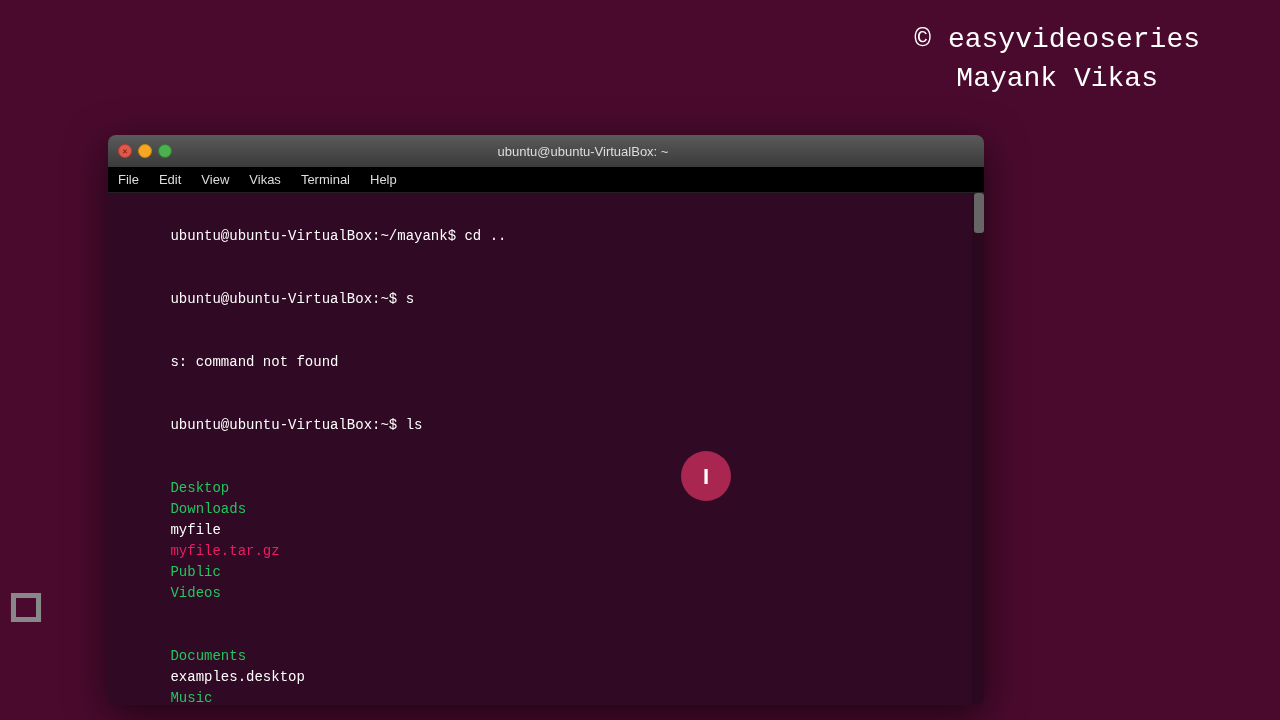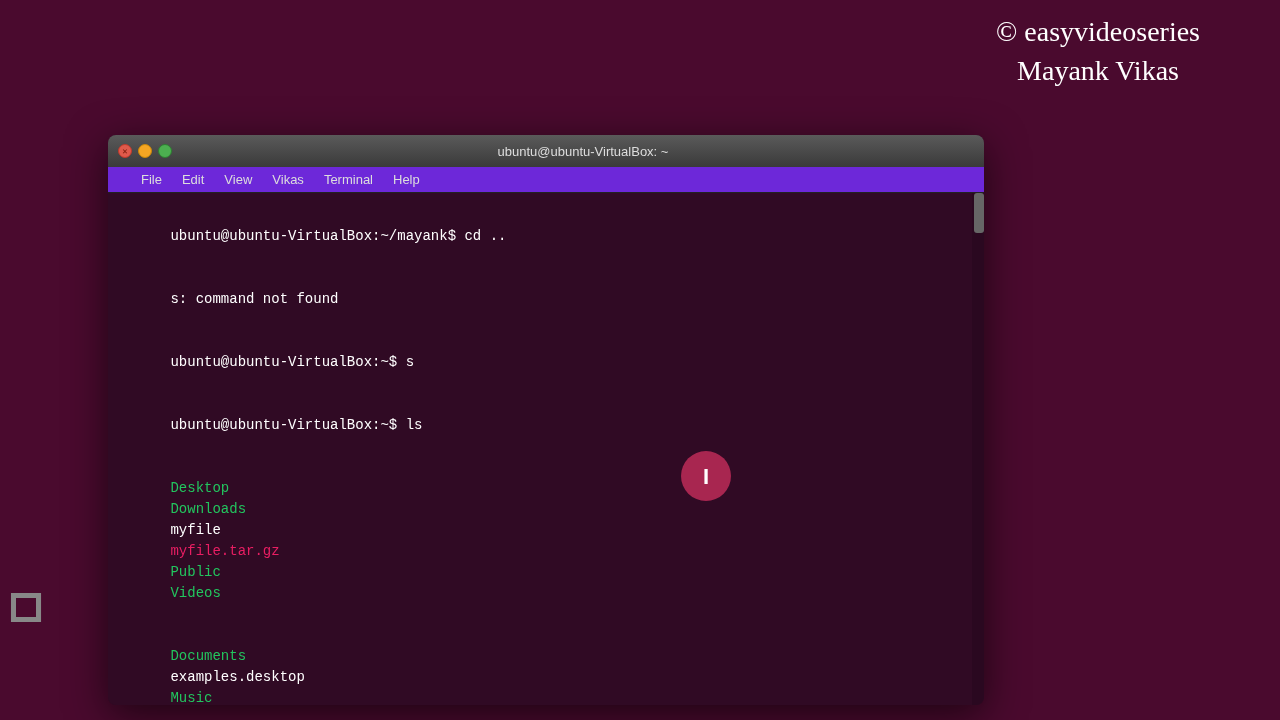--- a/index.html
+++ b/index.html
@@ -8,25 +8,25 @@
       height: 720px;
       background: #4a0a2e;
       font-family: 'Courier New', Courier, monospace;
       overflow: hidden;
       position: relative;
     }
 
     
     .watermark {
       position: absolute;
-      top: 12px;
+      top: 20px;
       right: 80px;
       color: white;
       font-size: 28px;
-      font-family: Liberation Serif, serif;
+      font-family: Liberation Mono, monospace;
       text-align: center;
       line-height: 1.4;
       pointer-events: none;
     }
 
     
     .apple-logo {
       position: absolute;
       bottom: 60px;
       left: 0;
@@ -106,25 +106,25 @@
       flex: 1;
       text-align: center;
       color: #ddd;
       font-size: 13px;
       font-family: Arial, sans-serif;
       padding-left: 20px;
     }
 
     
     .menu-bar {
-      background: #6d28d9;
+      background: #000000;
       height: 26px;
       display: flex;
       align-items: center;
-      padding: 0 23px;
+      padding: 0 0;
       flex-shrink: 0;
       border-bottom: 1px solid #222;
     }
 
     .menu-item {
       color: #ddd;
       font-size: 13px;
       font-family: Arial, sans-serif;
       padding: 2px 10px;
       cursor: pointer;
@@ -222,25 +222,25 @@
     <span class="menu-item">Help</span>
   </div>
 
   <div class="terminal-content">
 
     <div class="line">
       <span class="prompt">ubuntu@ubuntu-VirtualBox:~/mayank$ cd ..</span>
     </div>
 
     <div class="line">
+      <span class="prompt">ubuntu@ubuntu-VirtualBox:~$ s</span>
+    </div>
+
+    <div class="line">
       <span class="error">s: command not found</span>
-    </div>
-
-    <div class="line">
-      <span class="prompt">ubuntu@ubuntu-VirtualBox:~$ s</span>
     </div>
 
     <div class="line">
       <span class="prompt">ubuntu@ubuntu-VirtualBox:~$ ls</span>
     </div>
 
     <div class="line">
       <span class="cyan">Desktop     </span>
       <span class="cyan">Downloads            </span>
       <span class="prompt">myfile   </span>

